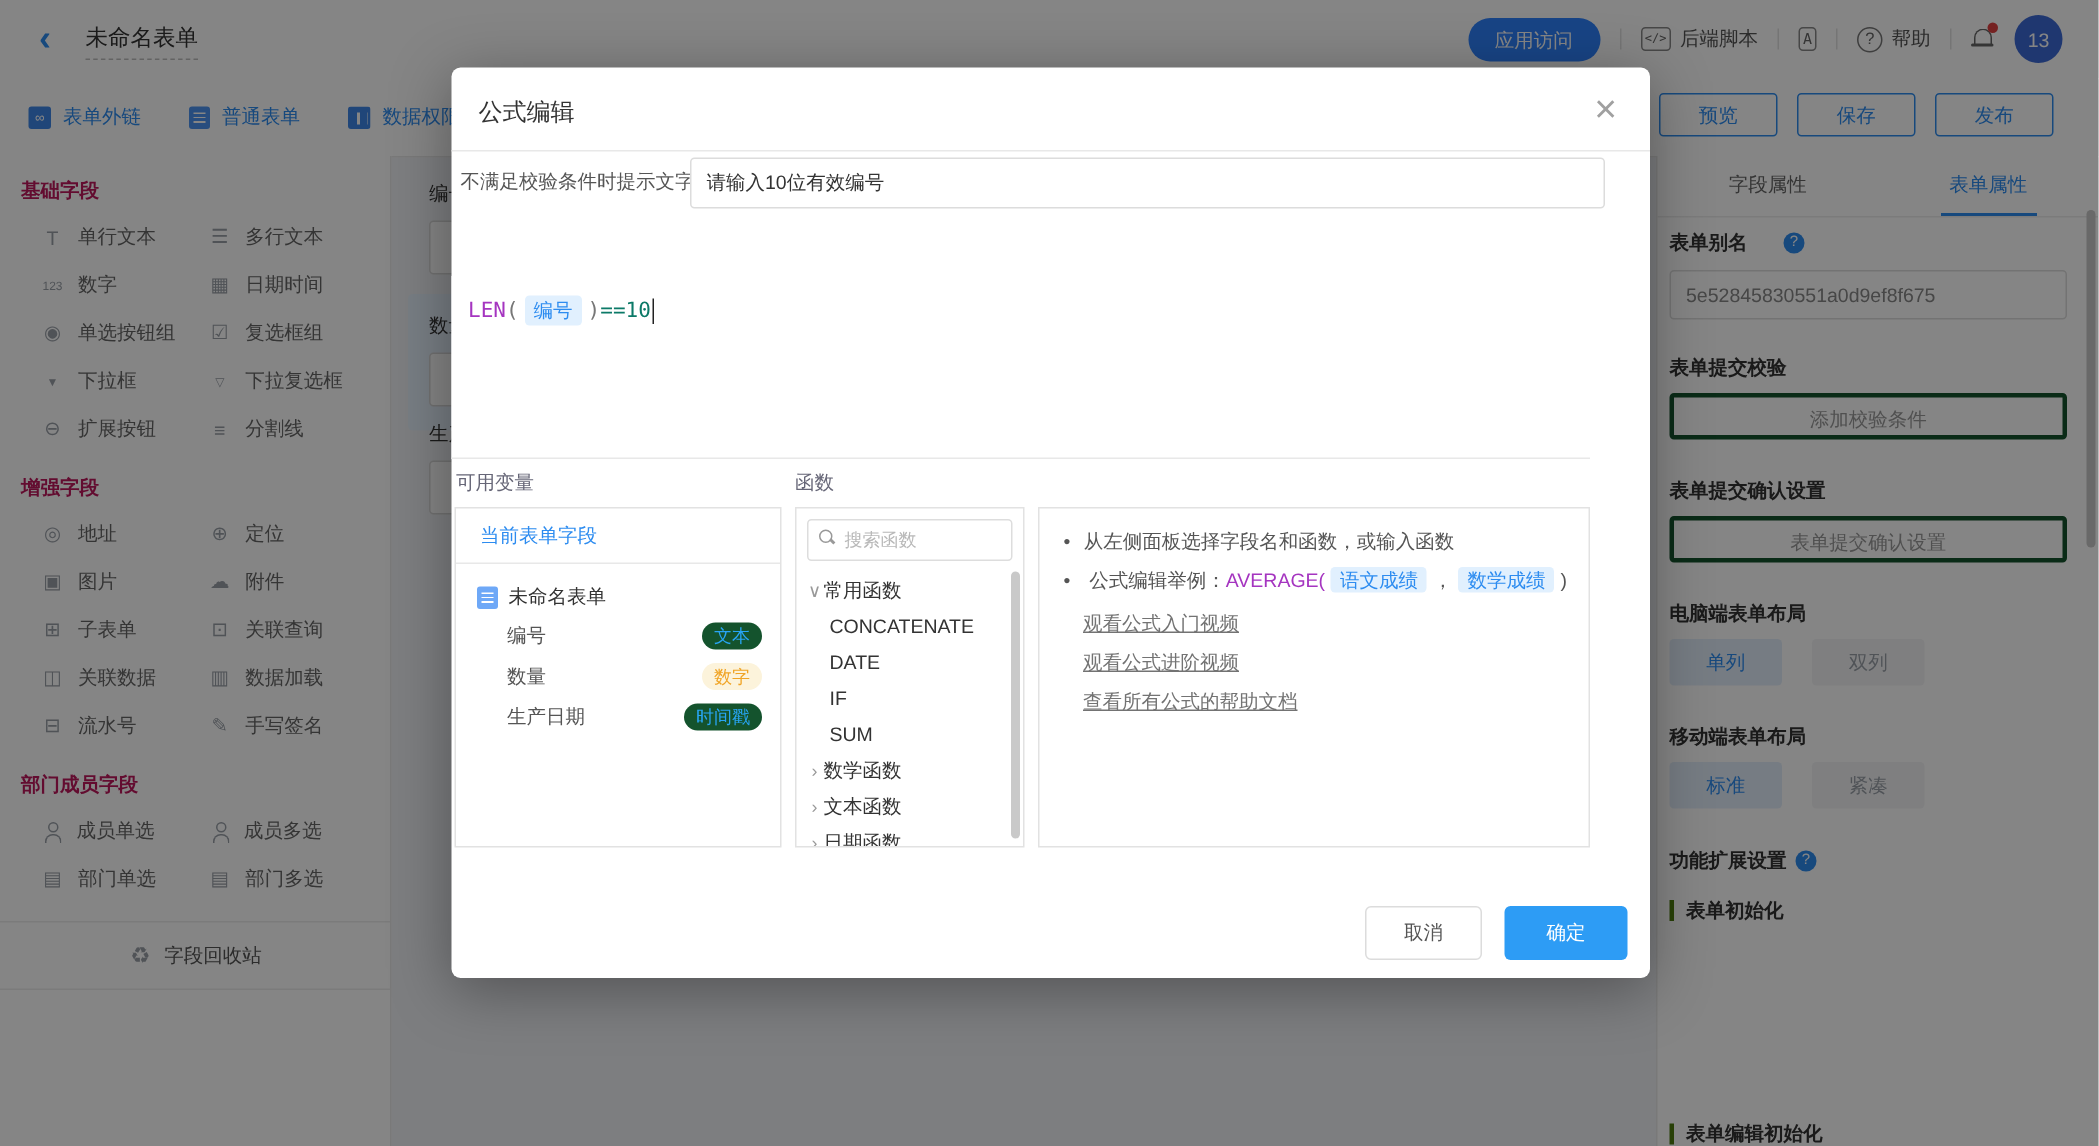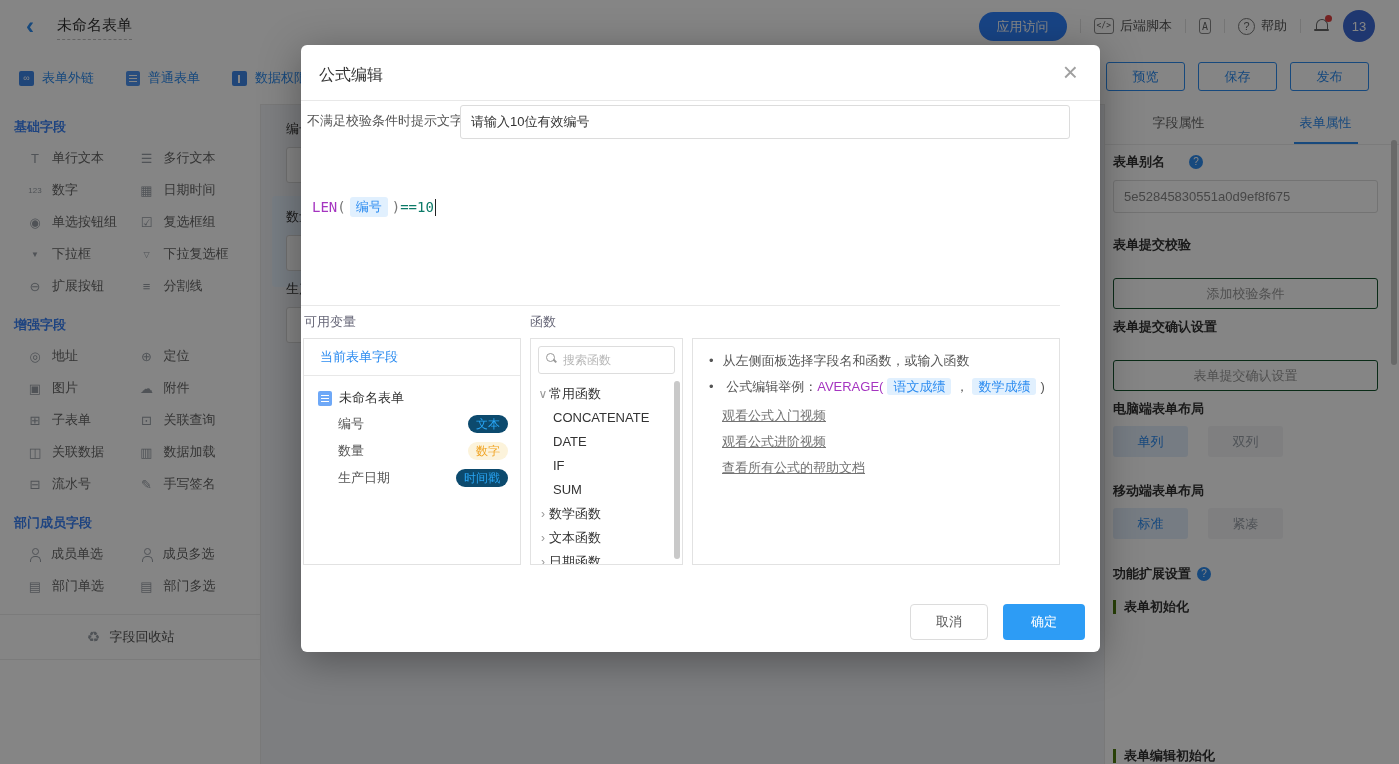--- a/index.html
+++ b/index.html
@@ -25,21 +25,21 @@
   .tb-left{position:absolute;left:19px;top:0;height:52px;display:flex;align-items:center;gap:32px;}
   .tb-item{display:flex;align-items:center;gap:8px;font-size:13px;color:#2d8cf0;cursor:pointer;}
   .blue-ic{width:15px;height:15px;background:#3f87e8;border-radius:2px;color:#fff;font-size:9px;line-height:15px;text-align:center;overflow:hidden;}
   .bars-ic{background:#3f87e8 repeating-linear-gradient(90deg,transparent 0 3px,#fff 3px 5px,transparent 5px 7px);background-position:3px 4px;background-size:10px 8px;background-repeat:no-repeat;}
   .doc-ic{position:relative;width:14px;height:15px;background:#4d94f2;border-radius:2px;}
   .doc-ic::after{content:"";position:absolute;left:3px;right:3px;top:4px;height:7px;background:repeating-linear-gradient(to bottom,#fff 0 1px,transparent 1px 3px);}
   .tb-right{position:absolute;right:30px;top:10px;display:flex;gap:13px;}
   .ol-btn{width:79px;height:29px;border:1px solid #2d8cf0;color:#2d8cf0;background:#fff;border-radius:3px;font-size:13px;text-align:center;line-height:27px;box-sizing:border-box;cursor:pointer;}
   
   .sidebar{position:absolute;top:104px;left:0;width:260px;bottom:0;background:#fff;border-right:1px solid #e8e8e8;z-index:1;}
-  .sb-sec{margin:14px 0 4px 14px;font-size:13px;font-weight:bold;color:#3b82f6;}
+  .sb-sec{margin:14px 0 4px 14px;font-size:13px;font-weight:bold;color:#be185d;}
   .sb-grid{display:grid;grid-template-columns:1fr 1fr;padding:2px 10px 0 27px;}
   .fi{display:flex;align-items:center;gap:9px;height:32px;font-size:13px;color:#666;cursor:pointer;}
   .fic{width:16px;text-align:center;color:#9aa0a8;font-size:13px;flex:none;}
   .fic.small{font-size:8px;letter-spacing:0;}
   .pico{position:relative;width:15px;height:15px;flex:none;}
   .pico::before{content:"";position:absolute;left:5px;top:1px;width:5px;height:5px;border:1px solid #9aa0a8;border-radius:50%;}
   .pico::after{content:"";position:absolute;left:3px;top:9px;width:9px;height:5px;border:1px solid #9aa0a8;border-bottom:none;border-radius:5px 5px 0 0;}
   .recycle-row{margin-top:12px;border-top:1px solid #ececec;border-bottom:1px solid #ececec;height:44px;display:flex;align-items:center;justify-content:center;gap:8px;font-size:13px;color:#555;cursor:pointer;}
   .recycle-row .fic{font-size:15px;}
   
@@ -70,21 +70,21 @@
   .m-col-label{position:absolute;top:268px;color:#667;}
   .m-panel{position:absolute;top:293px;height:227px;border:1px solid #e2e2e2;background:#fff;box-sizing:border-box;overflow:hidden;}
   .p-vars{left:2px;width:218px;}
   .p-fns{left:229px;width:153px;}
   .p-help{left:391px;width:368px;}
   .vars-tab-row{height:36px;border-bottom:1px solid #e8e8e8;line-height:36px;}
   .vars-tab{margin-left:16px;color:#2d8cf0;cursor:pointer;}
   .tree-root{display:flex;align-items:center;gap:7px;margin:10px 0 0 14px;color:#333;height:24px;}
   .tree-field{position:relative;margin-left:34px;height:27px;display:flex;align-items:center;color:#555;cursor:pointer;}
   .badge{position:absolute;right:12px;font-size:12px;border-radius:9px;padding:1px 8px;line-height:16px;}
-  .badge.blue{color:#28a5f5;background:#0c4a6e;}
+  .badge.blue{color:#28a5f5;background:#14532d;}
   .badge.orange{color:#f0a425;background:#fcf3db;}
   .search-box{position:relative;margin:7px 7px 8px;height:26px;border:1px solid #ddd;border-radius:3px;}
   .mag{position:absolute;left:7px;top:6px;width:9px;height:9px;}
   .mag::before{content:"";position:absolute;left:0;top:0;width:7px;height:7px;border:1.5px solid #999;border-radius:50%;}
   .mag::after{content:"";position:absolute;left:7px;top:7px;width:4px;height:1.5px;background:#999;transform:rotate(45deg);}
   .search-ph{position:absolute;left:24px;top:0;line-height:26px;color:#b8b8b8;font-size:12px;}
   .fn-row{height:24px;line-height:24px;display:flex;align-items:center;color:#333;cursor:pointer;}
   .fn-row .car{width:12px;margin-left:6px;color:#999;font-size:12px;text-align:center;}
   .fn-row.leaf{padding-left:22px;font-family:"Liberation Sans",sans-serif;}
   .p-scroll{position:absolute;right:2px;top:42px;width:6px;height:178px;background:#c9c9c9;border-radius:3px;}
@@ -96,21 +96,21 @@
   
   .inspector{position:absolute;top:104px;right:0;width:294px;bottom:0;background:#fff;border-left:1px solid #e8e8e8;z-index:1;font-size:13px;}
   .insp-tabs{display:flex;height:40px;border-bottom:1px solid #ebebeb;}
   .insp-tab{flex:1;text-align:center;color:#666;cursor:pointer;}
   .insp-tab span{display:inline-block;line-height:38px;padding:0 6px;}
   .insp-tab.active{color:#2d8cf0;}
   .insp-tab.active span{border-bottom:2px solid #2d8cf0;}
   .ilabel{position:absolute;left:8px;color:#333;font-weight:bold;display:flex;align-items:center;gap:6px;}
   .bq{width:14px;height:14px;border-radius:50%;background:#2d8cf0;color:#fff;font-size:10px;line-height:14px;text-align:center;font-weight:normal;}
   .itext-input{position:absolute;left:8px;width:243px;height:31px;border:1px solid #dcdcdc;border-radius:3px;padding:0 10px;color:#888;font-size:13px;font-family:inherit;}
-  .ibtn{position:absolute;left:8px;width:265px;height:31px;border:1px solid #14532d;border-radius:3px;background:#fff;color:#999;text-align:center;line-height:29px;box-sizing:border-box;cursor:pointer;margin-top:16px;}
+  .ibtn{position:absolute;left:8px;width:265px;height:31px;border:3px solid #14532d;border-radius:3px;background:#fff;color:#999;text-align:center;line-height:29px;box-sizing:border-box;cursor:pointer;}
   .seg{position:absolute;height:31px;width:75px;text-align:center;line-height:31px;border-radius:3px;cursor:pointer;}
   .seg.on{background:#e3eefb;color:#2d8cf0;}
   .seg.off{background:#f3f4f6;color:#9aa0a8;}
   .subsec{position:absolute;left:8px;color:#333;font-weight:bold;border-left:3px solid #4d7c0f;padding-left:8px;line-height:14px;}
   .init-box{position:absolute;left:8px;top:522px;width:265px;height:106px;background:#f6f7f9;border-radius:3px;}
   .ib-btn{position:absolute;height:30px;background:#fff;text-align:center;line-height:28px;box-sizing:border-box;border-radius:3px;color:#666;cursor:pointer;border:1px solid #ececec;}
   .ib-btn.active{border:1px solid #2d8cf0;color:#2d6ca8;}
   .insp-scrollbar{position:absolute;right:2px;top:36px;width:6px;height:225px;background:#c9c9c9;border-radius:3px;}
 </style>
 </head>

